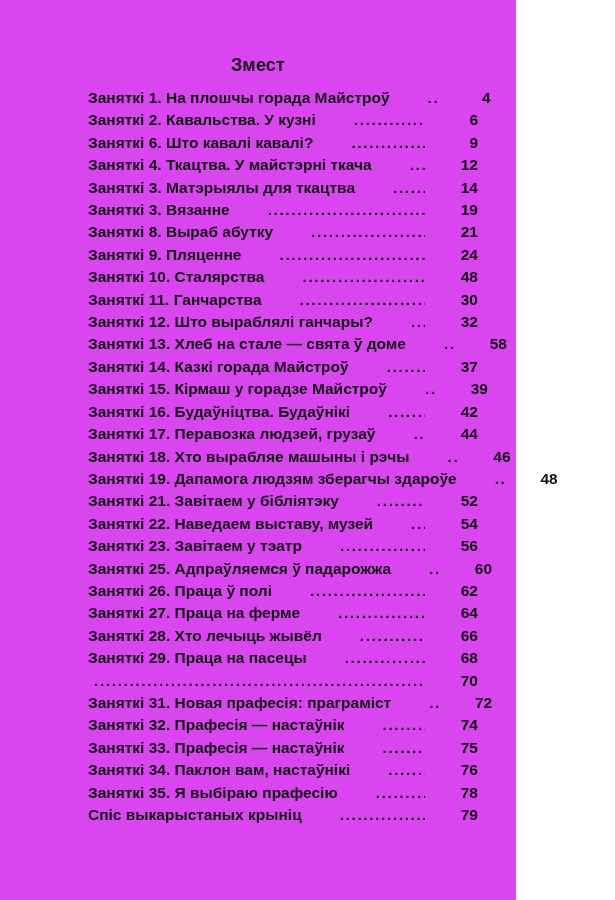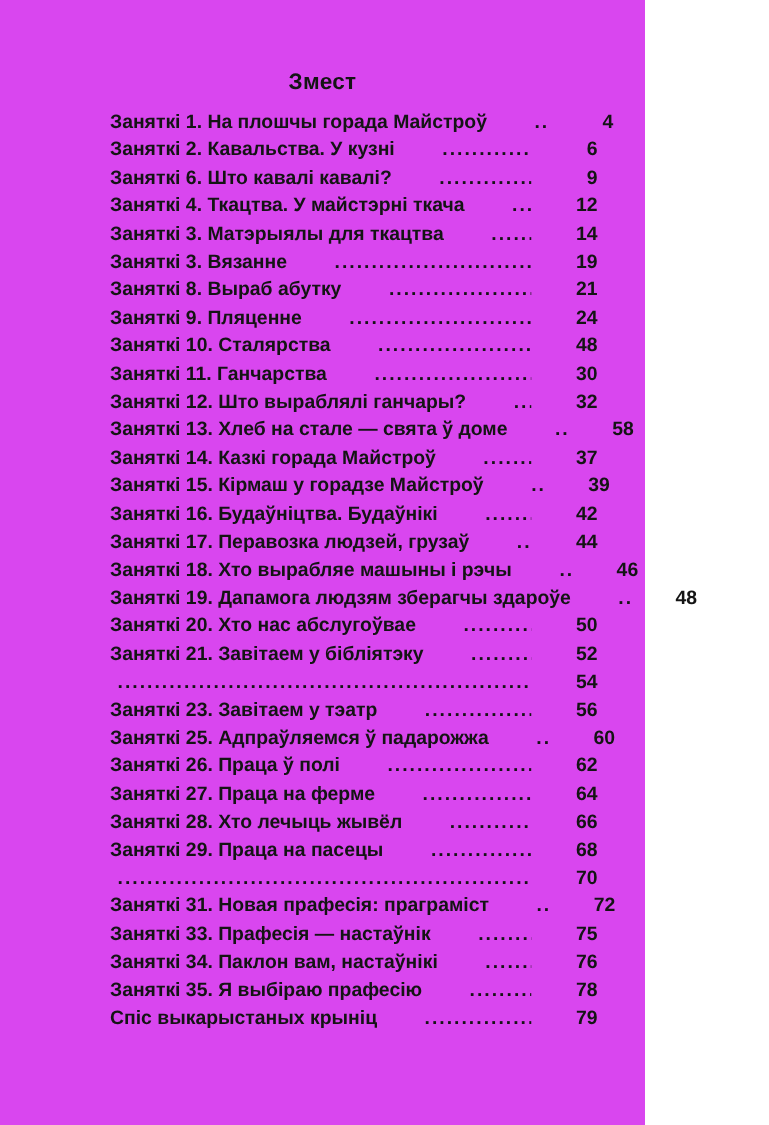--- a/index.html
+++ b/index.html
@@ -166,33 +166,29 @@
         <span class="toc-dots"></span>
         <span class="toc-page">46</span>
       </div>
 
       <div class="toc-row">
         <span class="toc-label">Заняткі 19. Дапамога людзям зберагчы здароўе</span>
         <span class="toc-dots"></span>
         <span class="toc-page">48</span>
       </div>
 
-      <div class="toc-row">
-        <span class="toc-label">Заняткі 20. Хто нас абслугоўвае</span>
-        <span class="toc-dots"></span>
-        <span class="toc-page">50</span>
-      </div>
 
       <div class="toc-row">
         <span class="toc-label">Заняткі 21. Завітаем у бібліятэку</span>
         <span class="toc-dots"></span>
         <span class="toc-page">52</span>
       </div>
 
       <div class="toc-row">
+        <span class="toc-label">Заняткі 22. Наведаем выставу, музей</span>
         <span class="toc-dots"></span>
         <span class="toc-page">54</span>
       </div>
 
       <div class="toc-row">
         <span class="toc-label">Заняткі 23. Завітаем у тэатр</span>
         <span class="toc-dots"></span>
         <span class="toc-page">56</span>
       </div>
 
@@ -231,20 +227,25 @@
         <span class="toc-dots"></span>
         <span class="toc-page">70</span>
       </div>
 
       <div class="toc-row">
         <span class="toc-label">Заняткі 31. Новая прафесія: праграміст</span>
         <span class="toc-dots"></span>
         <span class="toc-page">72</span>
       </div>
 
+      <div class="toc-row">
+        <span class="toc-label">Заняткі 32. Прафесія — настаўнік</span>
+        <span class="toc-dots"></span>
+        <span class="toc-page">74</span>
+      </div>
 
       <div class="toc-row">
         <span class="toc-label">Заняткі 33. Прафесія — настаўнік</span>
         <span class="toc-dots"></span>
         <span class="toc-page">75</span>
       </div>
 
       <div class="toc-row">
         <span class="toc-label">Заняткі 34. Паклон вам, настаўнікі</span>
         <span class="toc-dots"></span>

